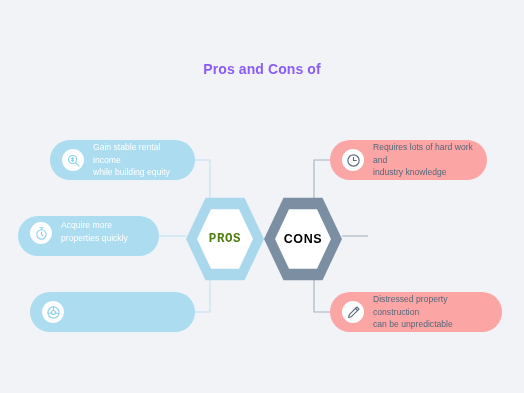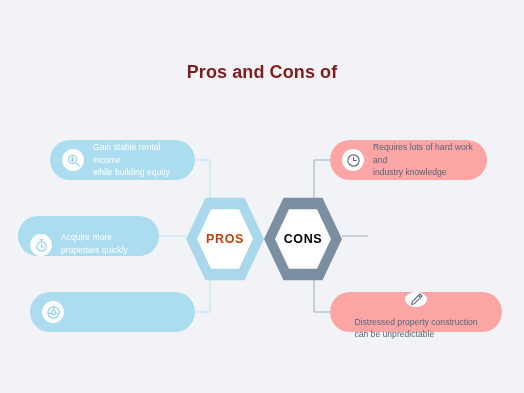--- a/index.html
+++ b/index.html
@@ -19,24 +19,24 @@
     height: 393px;
   }
 
   
   .title {
     position: absolute;
     top: 60px;
     left: 0;
     width: 524px;
     text-align: center;
-    font-size: 18px;
+    font-size: 14px;
     font-weight: bold;
     line-height: 1.35;
-    color: #7f1d1d;
+    color: #8b5cf6;
     letter-spacing: .1px;
   }
   .title .line2 { display: block; }
 
   
   .connectors {
     position: absolute;
     inset: 0;
     width: 524px;
     height: 393px;
@@ -79,35 +79,35 @@
     height: 62px;
     left: 14px;
     top: 16px;
     background: rgba(120,135,150,.22);
     clip-path: polygon(25% 2%, 75% 2%, 100% 50%, 75% 98%, 25% 98%, 0% 50%);
     filter: blur(2px);
   }
 
   #hex-pros { left: 186px; top: 196px; }
   #hex-pros .hex-outer { background: #a9d8ed; }
-  #hex-pros .hex-label { color: #c2410c; }
+  #hex-pros .hex-label { color: #4d7c0f; font-family: Liberation Mono, monospace; }
 
   #hex-cons { left: 264px; top: 196px; }
   #hex-cons .hex-outer { background: #7b8ea2; }
   #hex-cons .hex-label { color: #000000; }
 
   
   .pill {
     position: absolute;
     display: flex;
     align-items: center;
     border-radius: 24px;
     height: 40px;
     box-sizing: border-box;
-    padding: 0 12px;
+    padding: 12px 12px;
     gap: 9px;
   }
   .pill.pro {
     background: #abdcf0;
     color: #ffffff;
     flex-direction: row;
   }
   .pill.con {
     background: #fca5a5;
     color: #55677a;
@@ -131,21 +131,21 @@
   .icon-circle svg { display: block; }
 
   
   #pill-pro-0 { left: 50px;  top: 140px; width: 145px; }
   #pill-pro-1 { left: 18px;  top: 216px; width: 141px; align-items: flex-end; }
   #pill-pro-2 { left: 30px;  top: 292px; width: 165px; }
 
   
   #pill-con-0 { left: 330px; top: 140px; width: 157px; }
   #pill-con-1 { left: 368px; top: 216px; width: 136px; }
-  #pill-con-2 { left: 330px; top: 292px; width: 172px; flex-direction: column; }
+  #pill-con-2 { left: 330px; top: 292px; width: 172px; }
 </style>
 </head>
 <body>
 
 <div class="canvas">
 
   <div class="title">
     <span>Pros and Cons of</span>
   </div>
 

